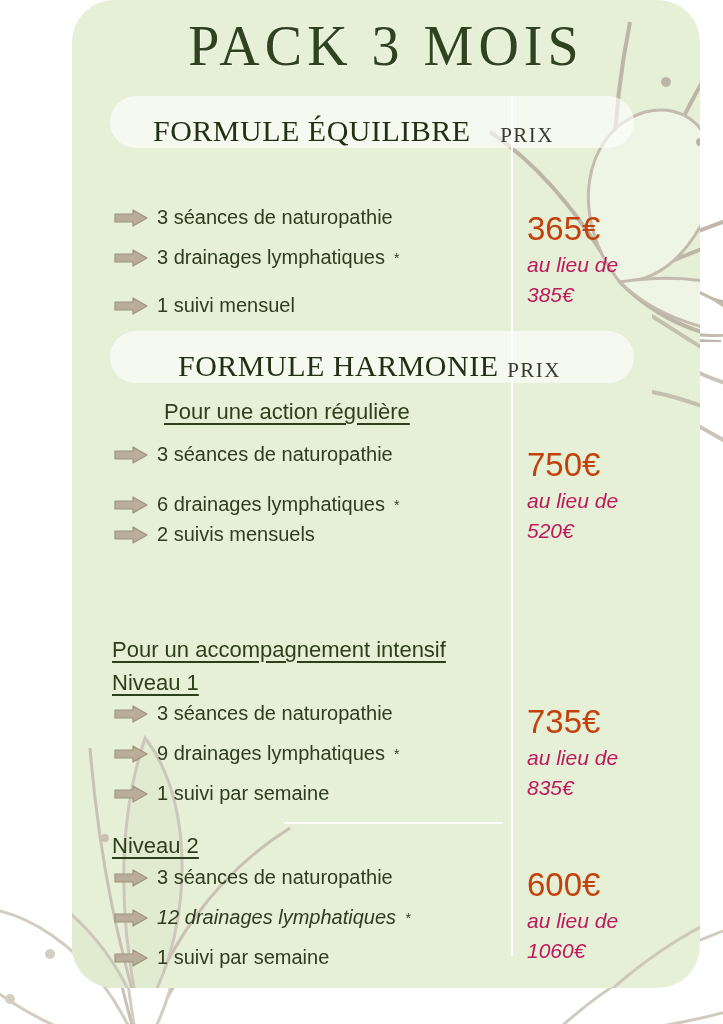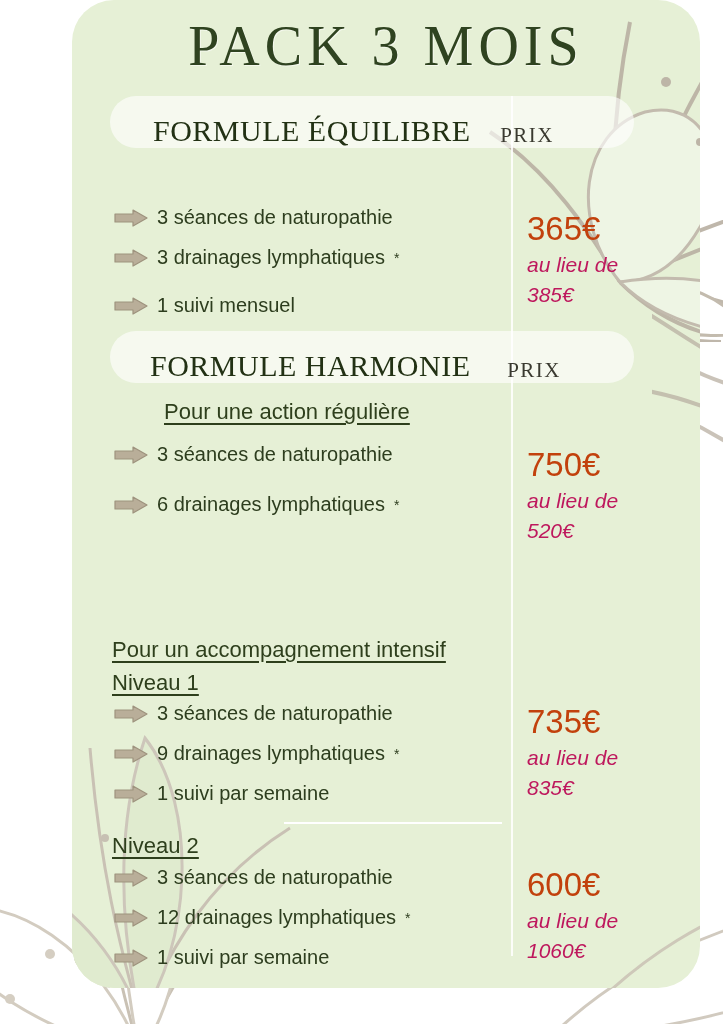--- a/index.html
+++ b/index.html
@@ -288,39 +288,46 @@
         <sup></sup>
     </div>
 
     <div class="price-main" style="left:455px;top:210px;">365€</div>
     <div class="price-sub" style="left:455px;top:250px;">
       <span>au lieu de</span><br>
       <span>385€</span>
     </div>
 
     <div class="pill" style="left:38px;top:331px;width:524px;">
-      <span class="pill-name" style="margin-left:40px;">FORMULE HARMONIE</span>
+      <span class="pill-name" style="margin-left:68px;">FORMULE HARMONIE</span>
       <span class="pill-price" style="margin-left:auto;margin-right:73px;">PRIX</span>
     </div>
 
     <div class="subhead" style="left:92px;top:399px;">Pour une action régulière </div>
 
     <div class="bullet" style="left:42px;top:443px;">
       <svg class="arrow" width="34" height="18" viewBox="0 0 34 18">
         <path d="M1 5 H19 V1 L33 9 L19 17 V13 H1 Z" fill="#b9ae99" stroke="#9e937e" stroke-width="1.2" stroke-linejoin="round"></path>
       </svg>
       <span>3 séances de naturopathie</span>
         <sup></sup>
     </div>
     <div class="bullet" style="left:42px;top:483px;margin-top:10px;">
       <svg class="arrow" width="34" height="18" viewBox="0 0 34 18">
         <path d="M1 5 H19 V1 L33 9 L19 17 V13 H1 Z" fill="#b9ae99" stroke="#9e937e" stroke-width="1.2" stroke-linejoin="round"></path>
       </svg>
       <span>6 drainages lymphatiques</span>
         <sup>*</sup>
+    </div>
+    <div class="bullet" style="left:42px;top:523px;">
+      <svg class="arrow" width="34" height="18" viewBox="0 0 34 18">
+        <path d="M1 5 H19 V1 L33 9 L19 17 V13 H1 Z" fill="#b9ae99" stroke="#9e937e" stroke-width="1.2" stroke-linejoin="round"></path>
+      </svg>
+      <span>2 suivis mensuels</span>
+        <sup></sup>
     </div>
 
     <div class="price-main" style="left:455px;top:446px;">750€</div>
     <div class="price-sub" style="left:455px;top:486px;">
       <span>au lieu de</span><br>
       <span>520€</span>
     </div>
 
 
     <div class="subhead" style="left:40px;top:637px;">Pour un accompagnement intensif</div>
@@ -359,21 +366,21 @@
 
     <div class="level" style="left:40px;top:833px;">Niveau 2</div>
 
     <div class="bullet" style="left:42px;top:866px;">
       <svg class="arrow" width="34" height="18" viewBox="0 0 34 18">
         <path d="M1 5 H19 V1 L33 9 L19 17 V13 H1 Z" fill="#b9ae99" stroke="#9e937e" stroke-width="1.2" stroke-linejoin="round"></path>
       </svg>
       <span>3 séances de naturopathie</span>
         <sup></sup>
     </div>
-    <div class="bullet" style="left:42px;top:906px;">
+    <div class="bullet" style="left:42px;top:906px;font-style:italic;">
       <svg class="arrow" width="34" height="18" viewBox="0 0 34 18">
         <path d="M1 5 H19 V1 L33 9 L19 17 V13 H1 Z" fill="#b9ae99" stroke="#9e937e" stroke-width="1.2" stroke-linejoin="round"></path>
       </svg>
       <span>12 drainages lymphatiques </span>
         <sup>*</sup>
     </div>
     <div class="bullet" style="left:42px;top:946px;">
       <svg class="arrow" width="34" height="18" viewBox="0 0 34 18">
         <path d="M1 5 H19 V1 L33 9 L19 17 V13 H1 Z" fill="#b9ae99" stroke="#9e937e" stroke-width="1.2" stroke-linejoin="round"></path>
       </svg>

